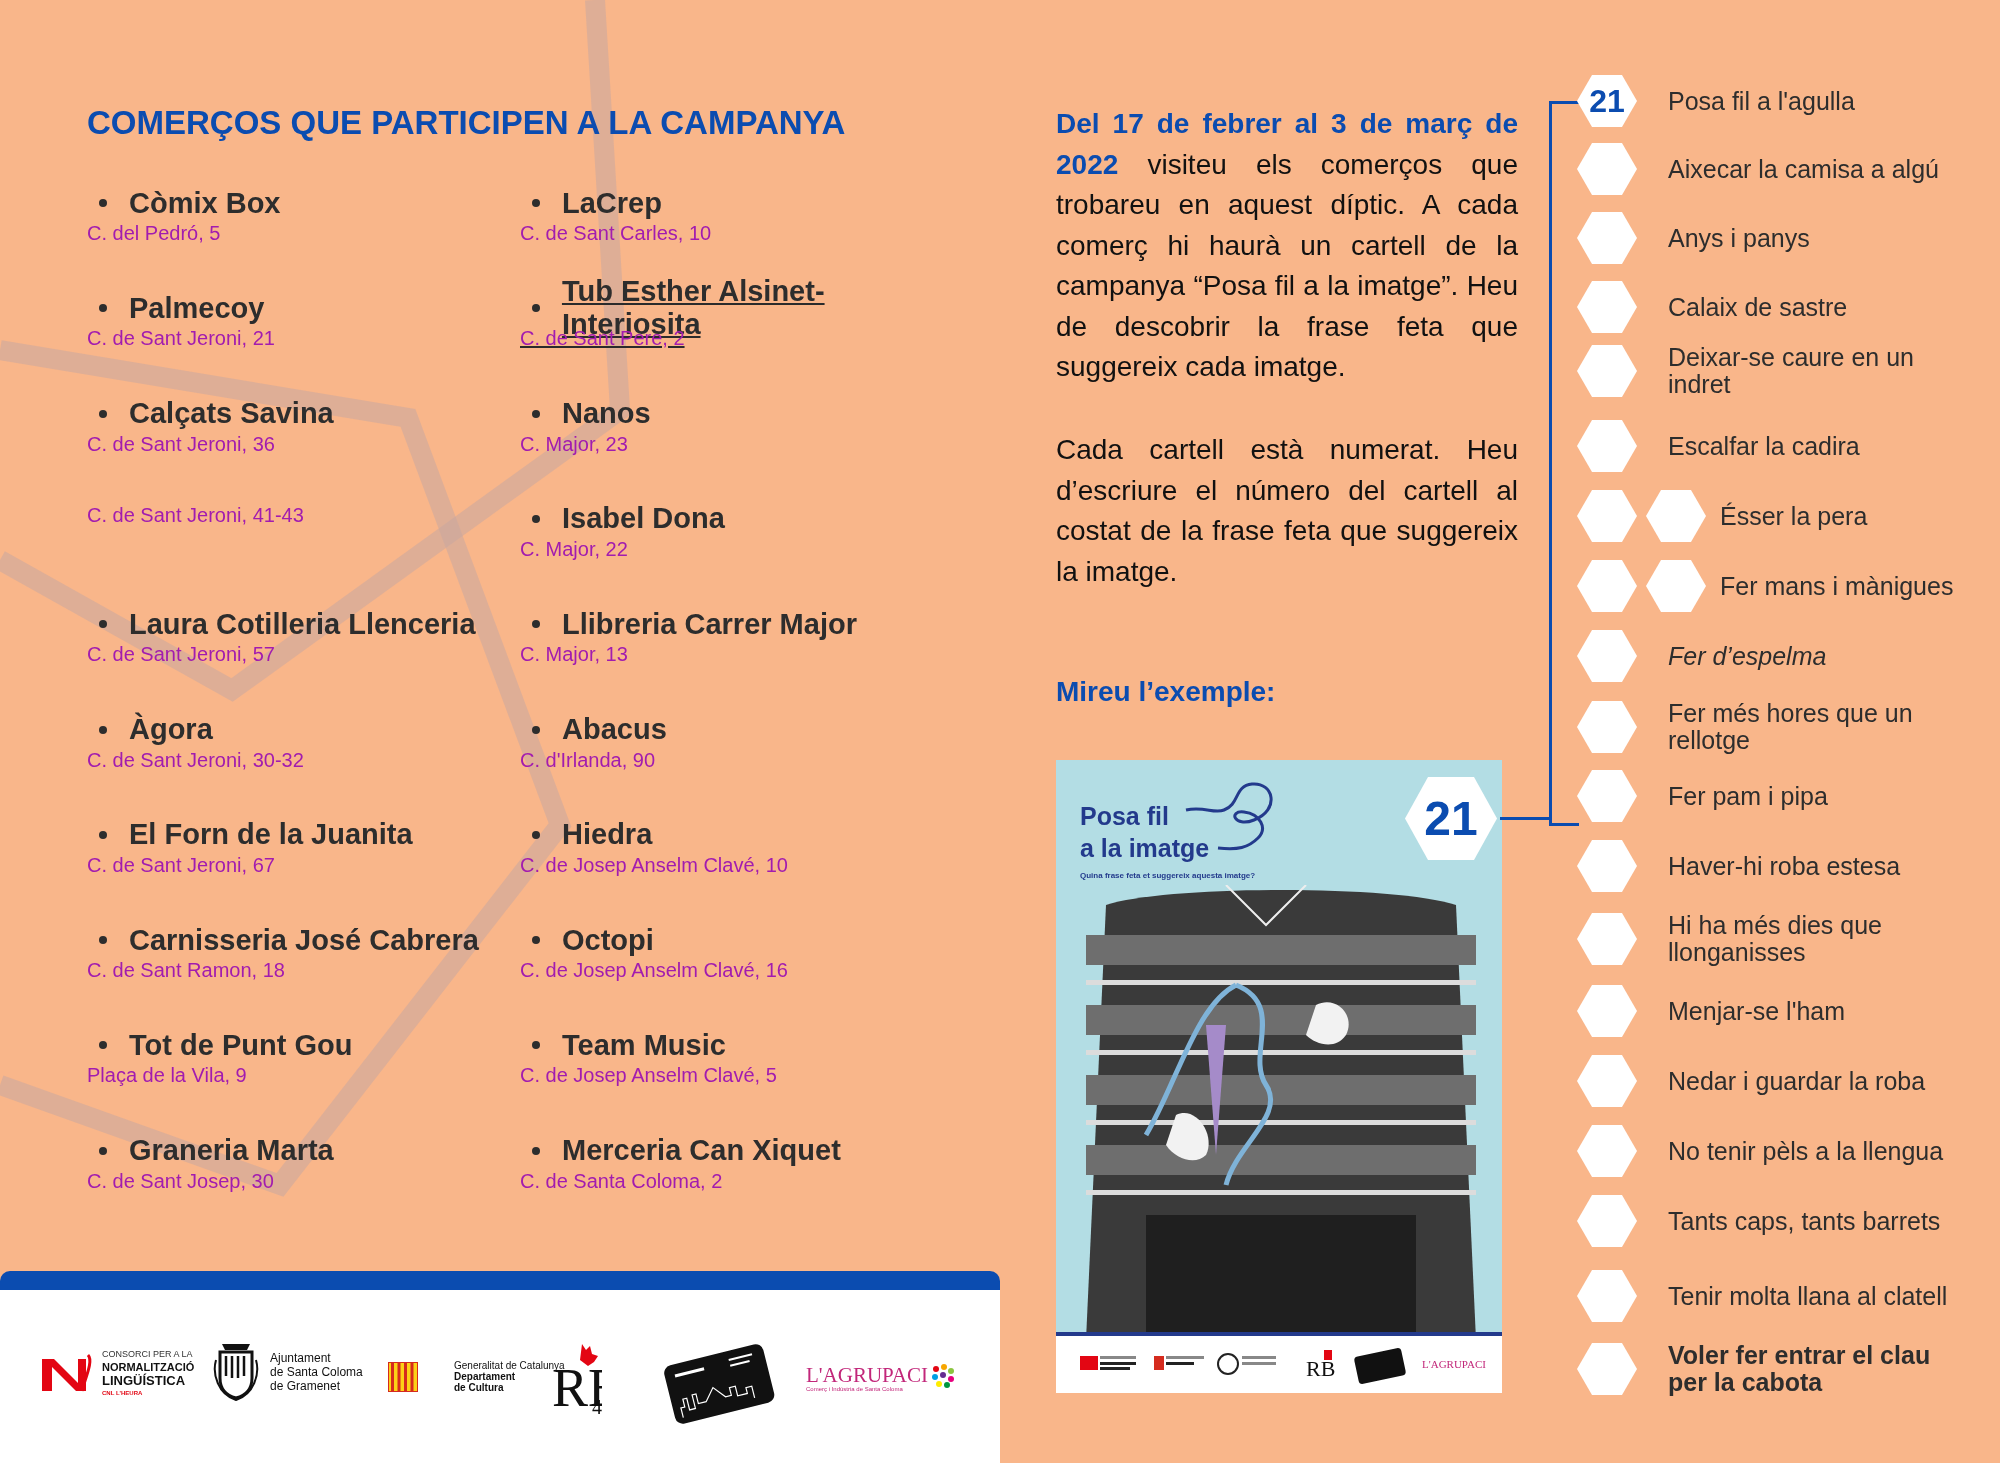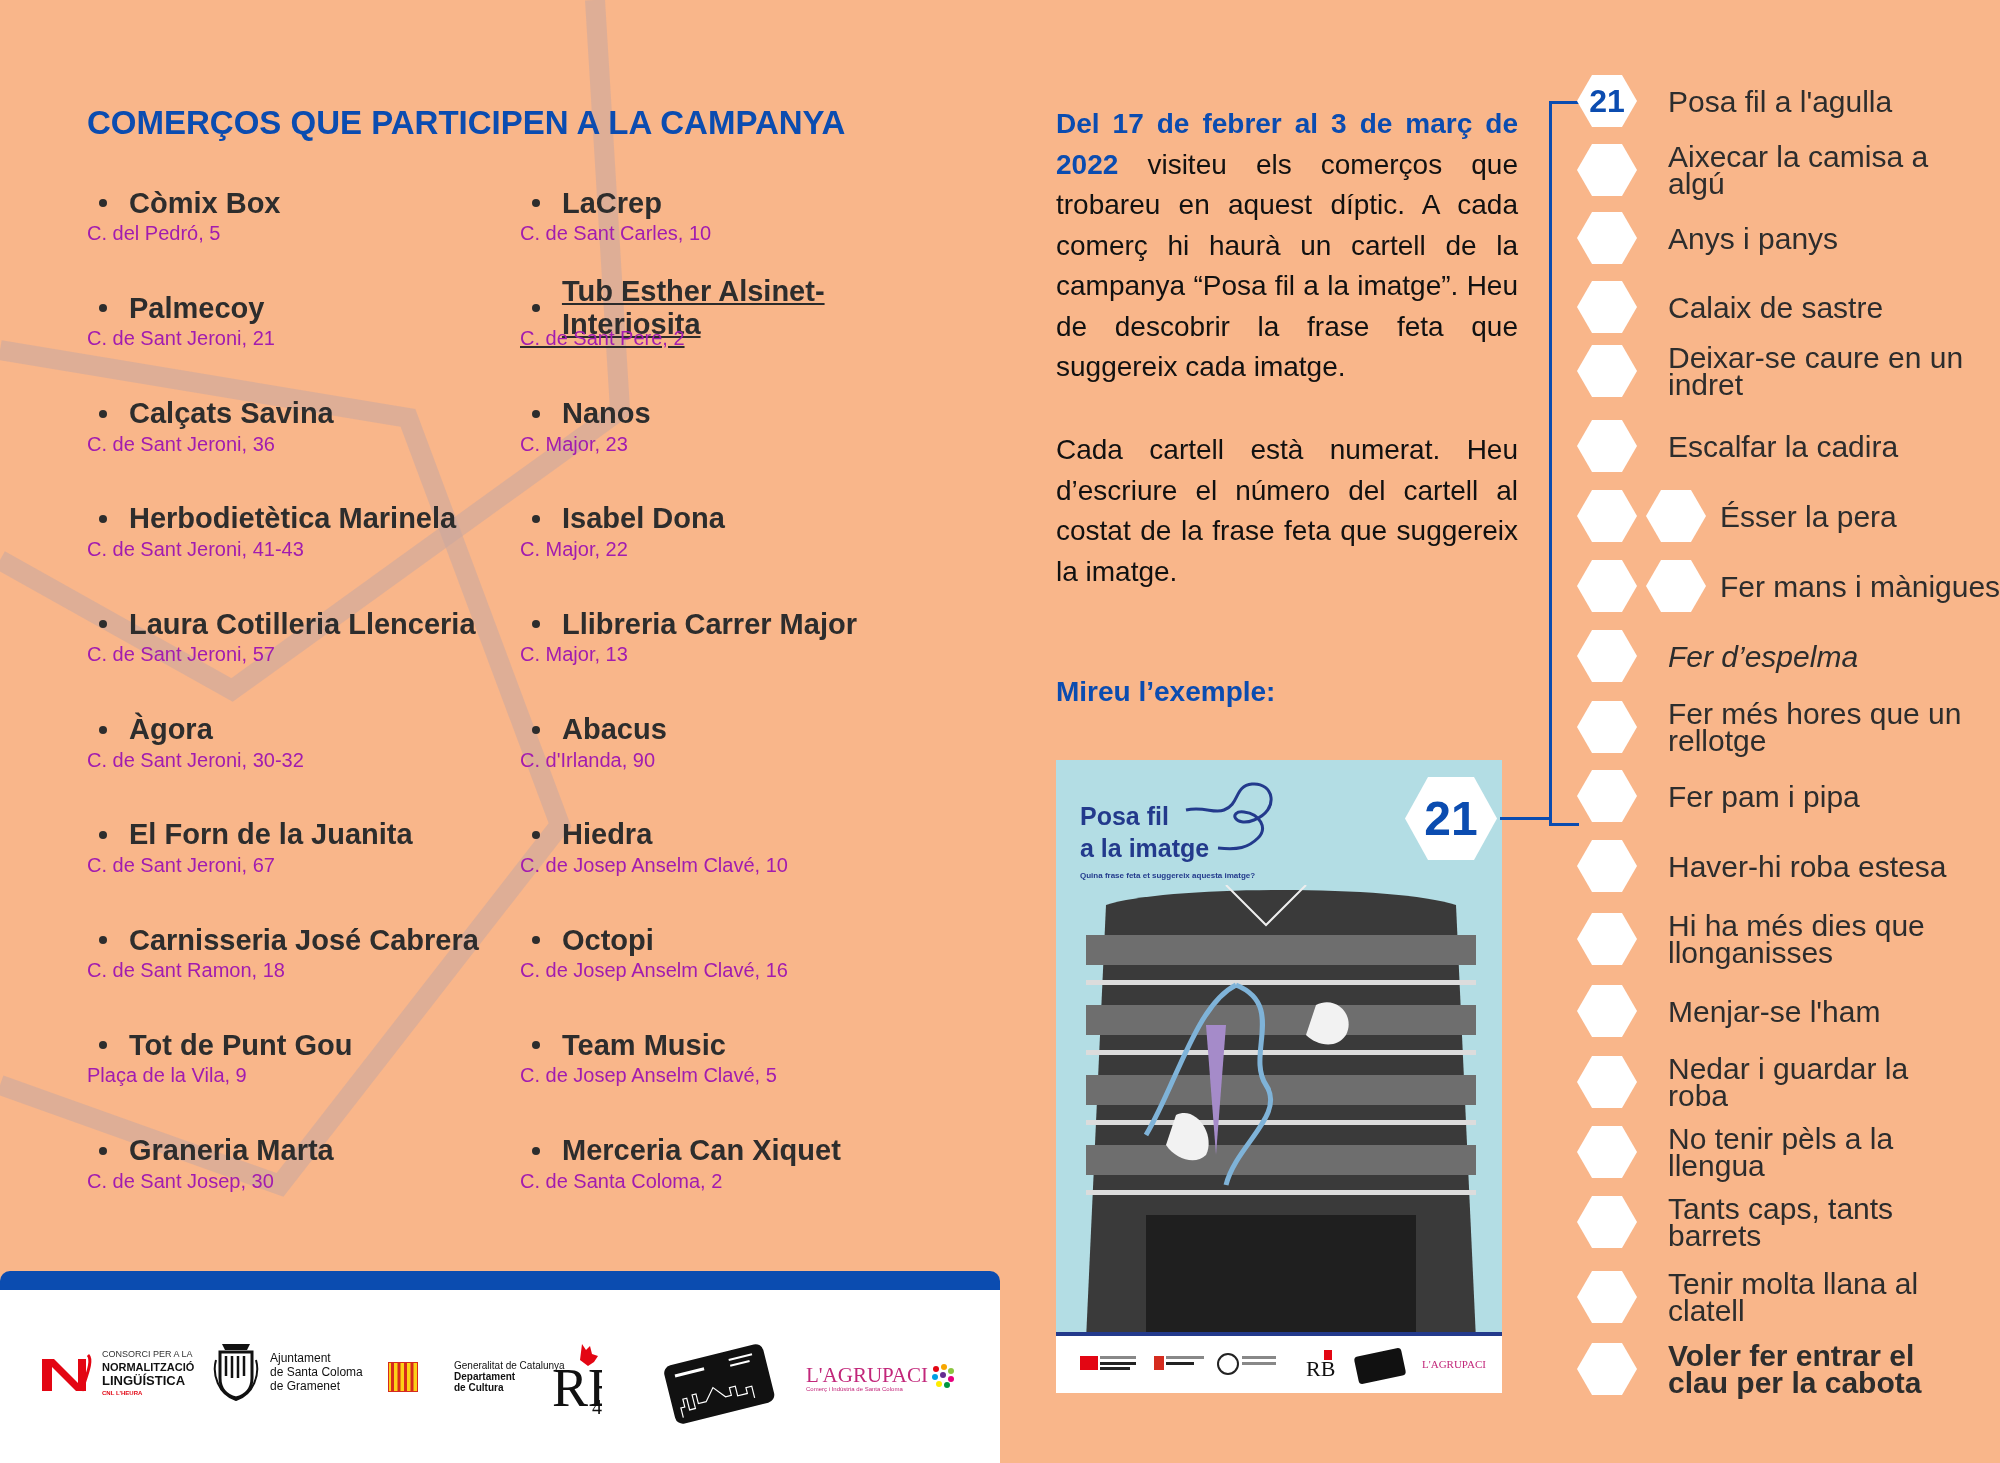--- a/index.html
+++ b/index.html
@@ -22,21 +22,21 @@
   .poster-sub { position:absolute; left:24px; top:111px; font-size:8px; font-weight:bold; color:#233A8C; }
   .poster-photo { position:absolute; left:30px; top:125px; width:390px; height:455px; }
   .poster-strip { position:absolute; left:0; top:572px; width:446px; height:4px; background:#233A8C; }
   .poster-foot { position:absolute; left:0; top:576px; width:446px; height:57px; background:#fff; }
   .hex-big { position:absolute; left:1405px; top:777px; width:92px; height:83px; }
   .connector { position:absolute; border-left:3px solid #0B4CB0; }
   .phrase-row { position:absolute; left:1577px; display:flex; align-items:center; }
   .hex { width:60px; height:52px; position:relative; flex:0 0 auto; }
   .hex svg { display:block; }
   .hex .num { position:absolute; left:0; top:0; width:60px; height:52px; display:flex; align-items:center; justify-content:center; font-weight:bold; font-size:32px; color:#0B4CB0; }
-  .phrase { font-size:30px; line-height:27px; color:#2d2d2d; margin-left:31px; width:300px; }
+  .phrase { font-size:25px; line-height:27px; color:#2d2d2d; margin-left:31px; width:300px; }
   .phrase-row.double .phrase { margin-left:14px; }
   .phrase-row.double .hex + .hex { margin-left:9px; }
 </style>
 </head>
 <body>
 
 <svg class="bg-lines" viewBox="0 0 1000 1290" width="1000" height="1290">
   <g fill="none" stroke="#C9A8A0" stroke-opacity="0.55" stroke-width="20">
     <polyline points="595,0 620,410 232,690 0,560"></polyline>
     <polyline points="0,350 408,418 560,825 280,1185 0,1085"></polyline>
@@ -61,24 +61,20 @@
       <div class="shop-addr">C. de Sant Jeroni, 21</div>
     </div>
     <div class="shop" style="left: 87px; top: 396.6px;">
       <div class="shop-name">
         <span class="bullet"></span>
         <span>Calçats Savina</span>
       </div>
       <div class="shop-addr">C. de Sant Jeroni, 36</div>
     </div>
     <div class="shop" style="left: 87px; top: 501.9px;">
-      <div class="shop-name">
-        <span class="bullet"></span>
-        <span>Herbodietètica Marinela</span>
-      </div>
       <div class="shop-addr">C. de Sant Jeroni, 41-43</div>
     </div>
     <div class="shop" style="left: 87px; top: 607.2px;">
       <div class="shop-name">
         <span class="bullet"></span>
         <span>Laura Cotilleria Llenceria</span>
       </div>
       <div class="shop-addr">C. de Sant Jeroni, 57</div>
     </div>
     <div class="shop" style="left: 87px; top: 712.5px;">

